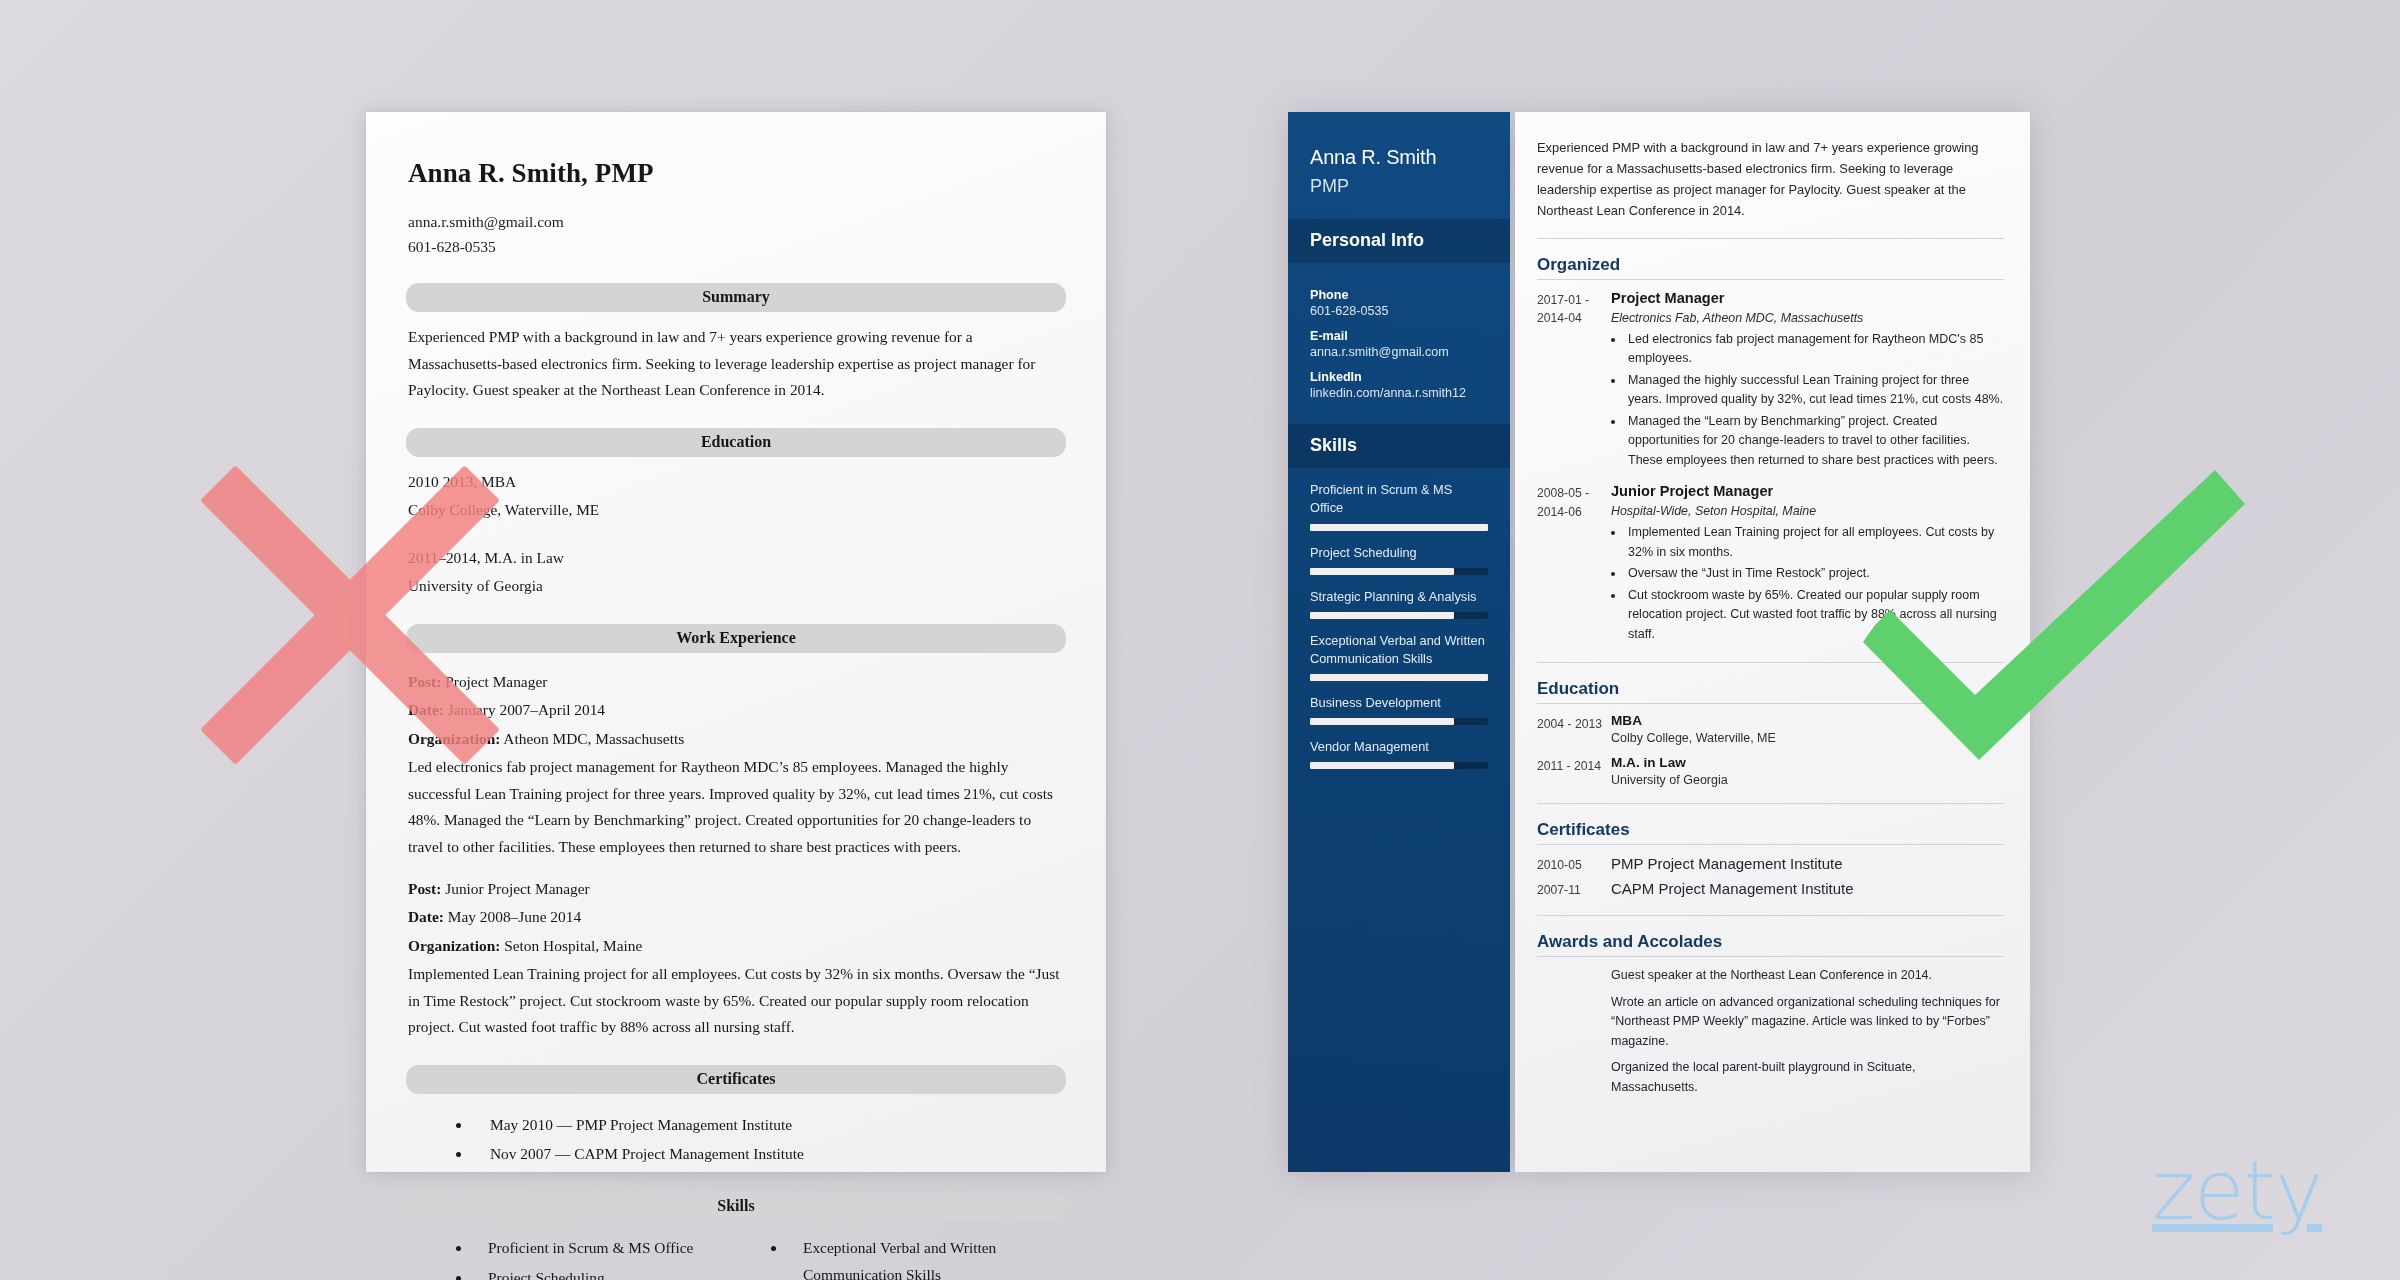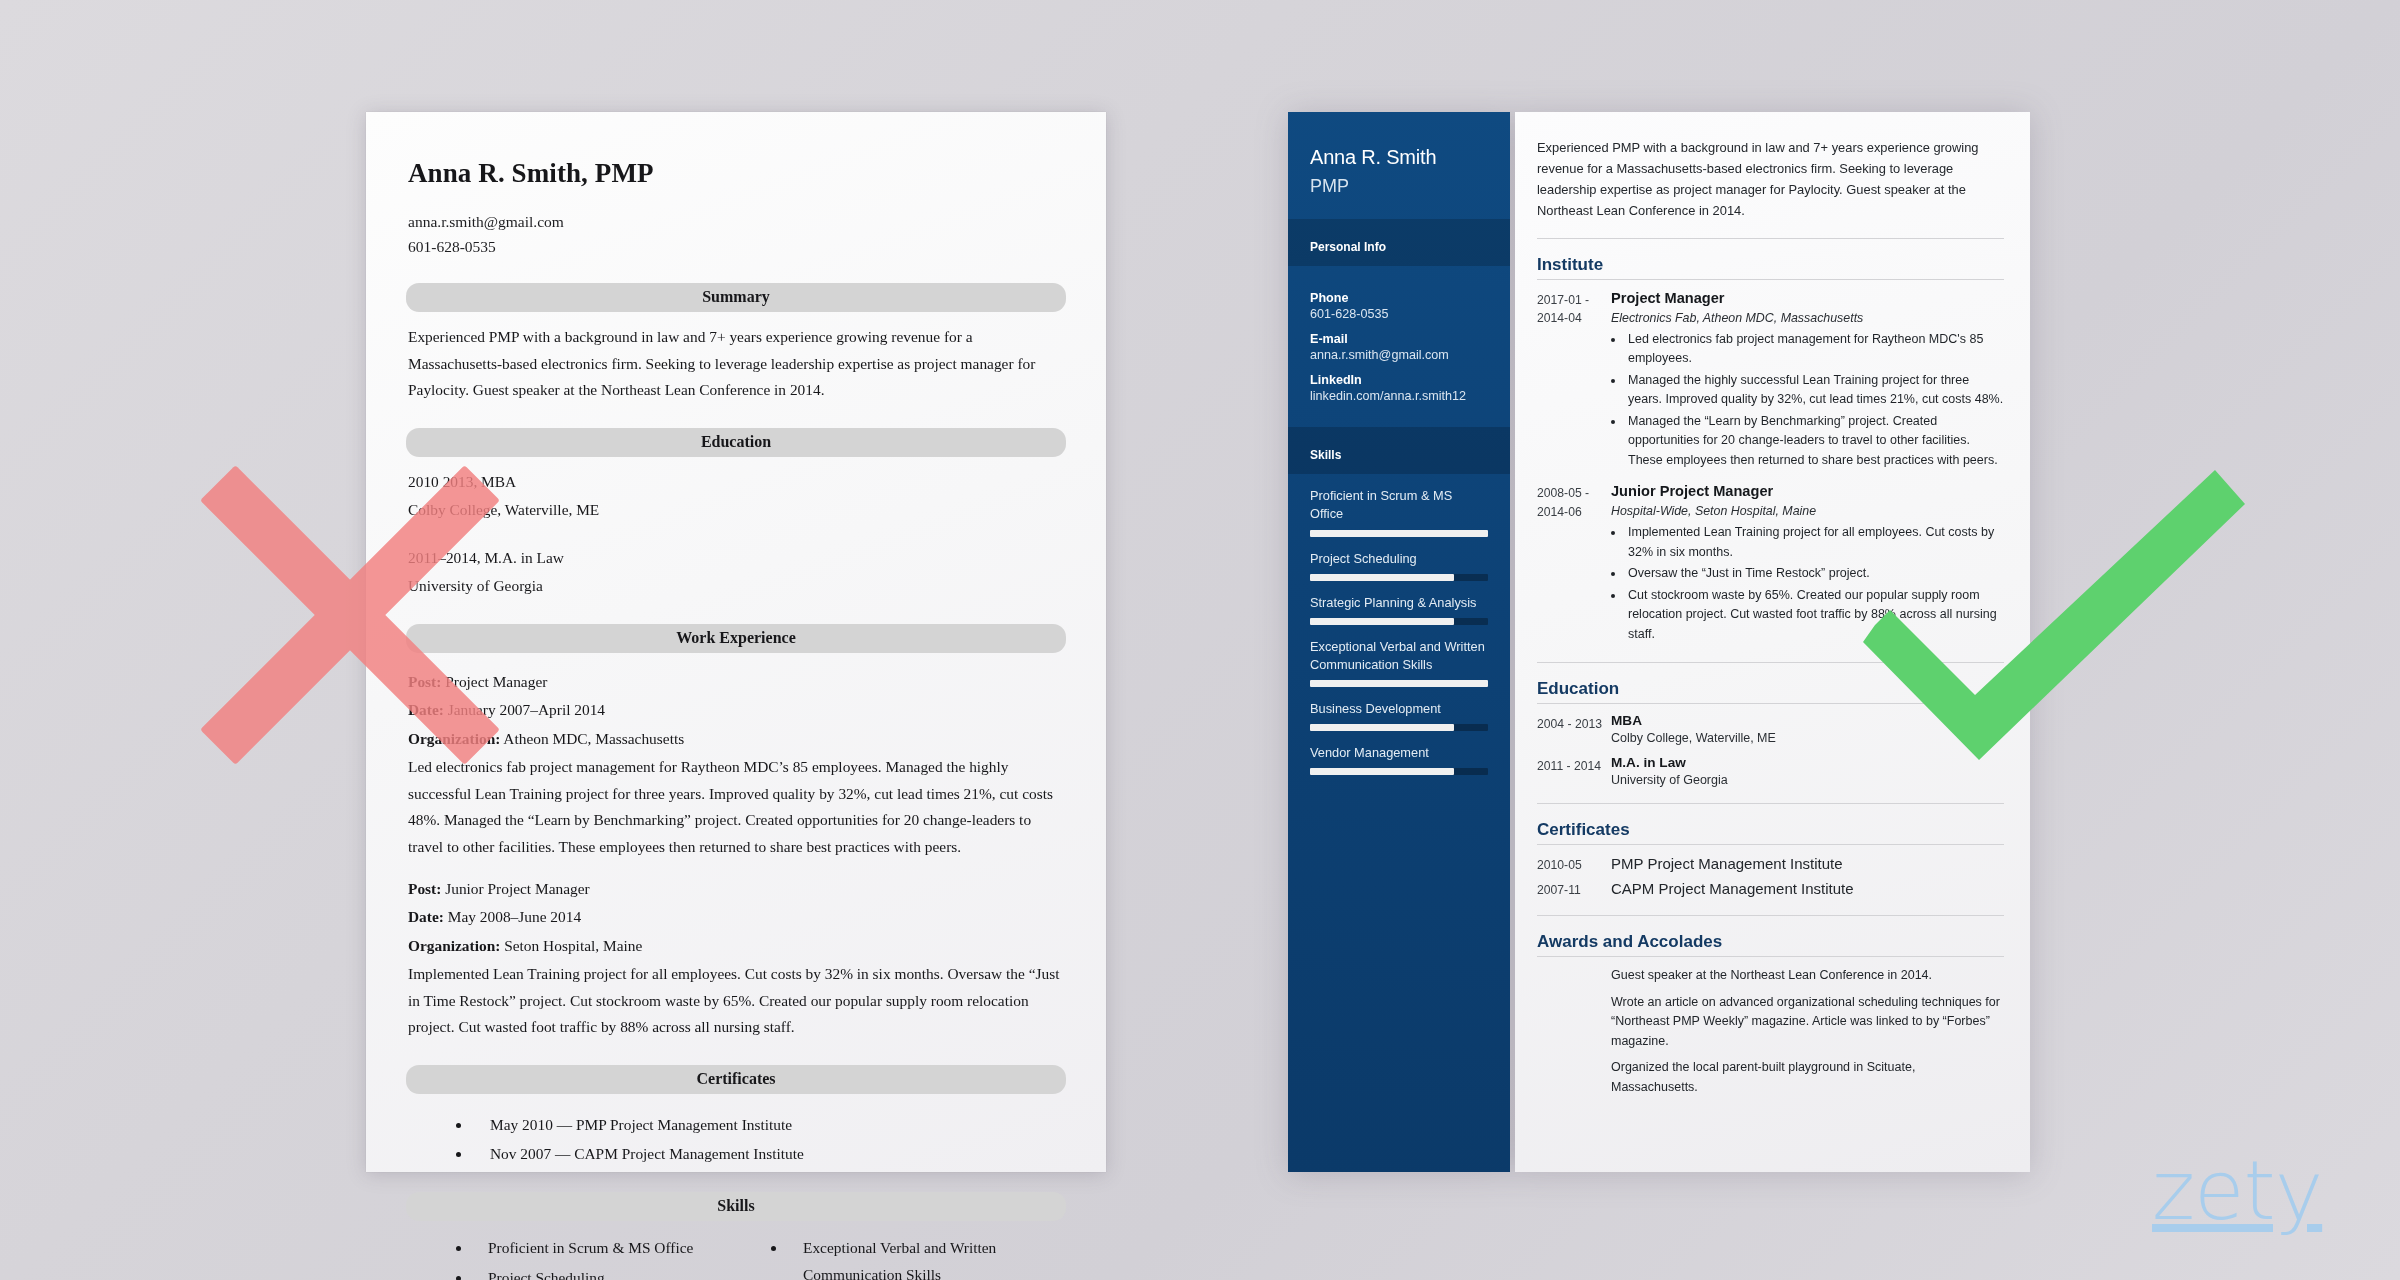--- a/index.html
+++ b/index.html
@@ -105,23 +105,23 @@
     letter-spacing: -0.2px;
   }
   .gs-title {
     font-size: 18px;
     padding: 7px 22px 22px 22px;
     color: #d7e4ef;
     font-weight: normal;
   }
   .gs-band {
     background: rgba(0,0,0,0.18);
-    font-size: 12px;
-    font-weight: bold;
-    padding: 21px 22px 12px 22px;
+    font-size: 18px;
+    font-weight: bold;
+    padding: 11px 22px 12px 22px;
   }
   .gs-block { padding: 14px 22px 6px 22px; }
   .gs-label {
     font-size: 12.6px;
     font-weight: bold;
     margin-top: 11px;
   }
   .gs-value {
     font-size: 12.6px;
     color: #dbe6f1;
@@ -368,21 +368,21 @@
       <div class="gs-bar">
           <div class="gs-bar-fill" style="width: 81%;"></div>
         </div>
     </div>
   </div>
 
   <div class="good-main">
     <div class="gm-summary">Experienced PMP with a background in law and 7+ years experience growing revenue for a Massachusetts-based electronics firm. Seeking to leverage leadership expertise as project manager for Paylocity. Guest speaker at the Northeast Lean Conference in 2014.</div>
 
     <div class="gm-top-rule"></div>
-    <div class="gm-head">Institute</div>
+    <div class="gm-head">Organized</div>
     <div class="gm-rule"></div>
 
     <div class="gm-row">
       <div class="gm-date">2017-01 - 2014-04</div>
       <div class="gm-content">
         <div class="gm-job-title">Project Manager</div>
         <div class="gm-job-sub">Electronics Fab, Atheon MDC, Massachusetts</div>
         <ul class="gm-bullets">
           <li>Led electronics fab project management for Raytheon MDC's 85 employees.</li>
           <li>Managed the highly successful Lean Training project for three years. Improved quality by 32%, cut lead times 21%, cut costs 48%.</li>

